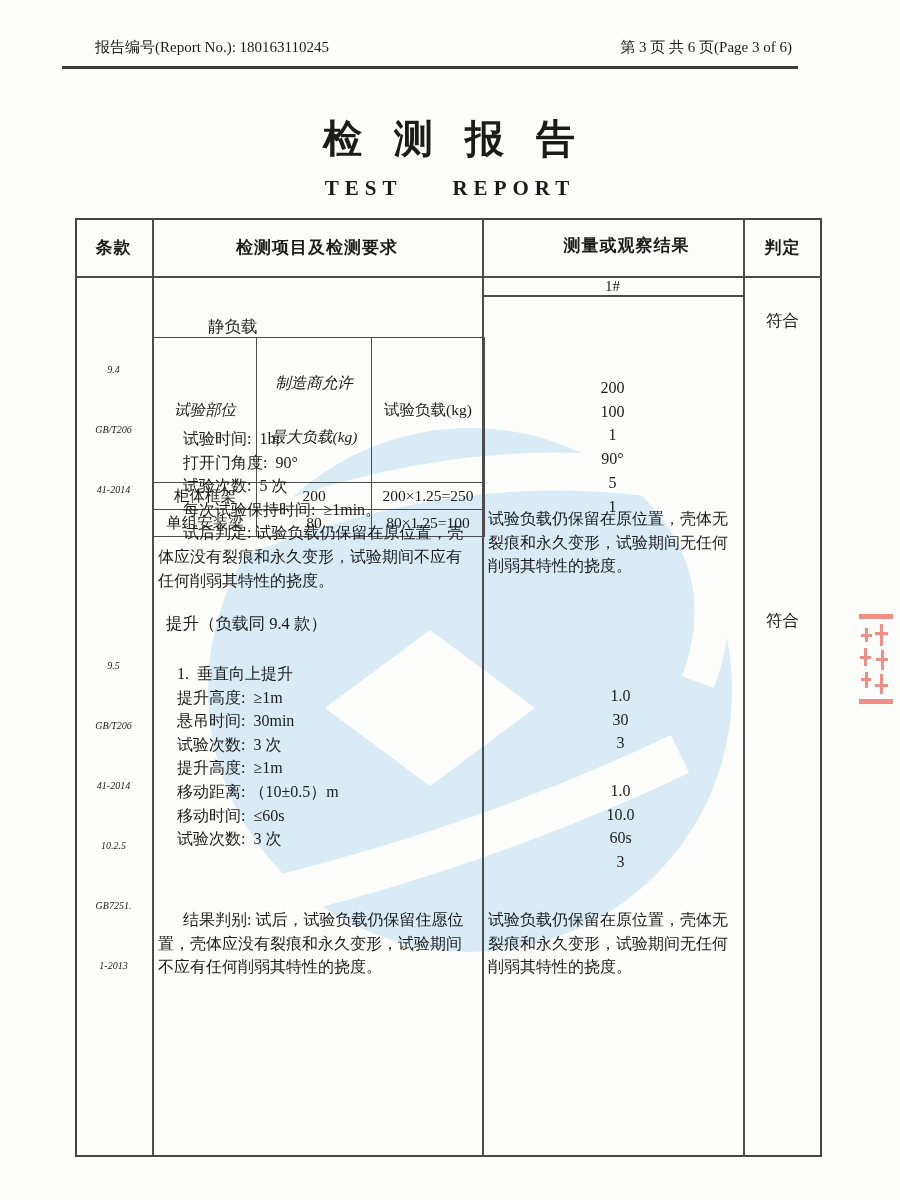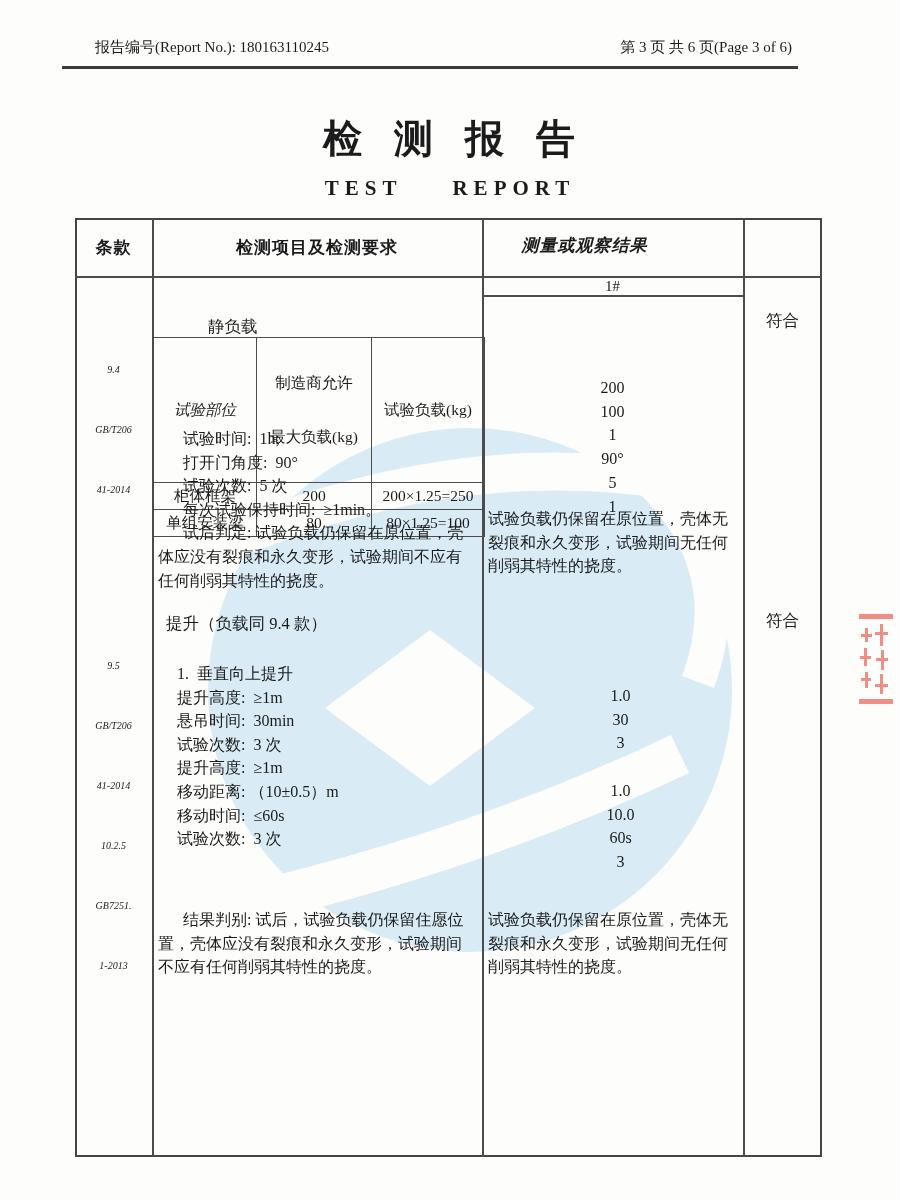--- a/index.html
+++ b/index.html
@@ -82,37 +82,38 @@
 
   <div class="abs outer" style="left:75px;top:218px;width:747px;height:939px;"></div>
   <div class="abs tl" style="left:152px;top:218px;width:2px;height:939px;"></div>
   <div class="abs tl" style="left:482px;top:218px;width:2px;height:939px;"></div>
   <div class="abs tl" style="left:743px;top:218px;width:2px;height:939px;"></div>
   <div class="abs tl" style="left:75px;top:276px;width:747px;height:2px;"></div>
   <div class="abs tl" style="left:482px;top:295px;width:261px;height:1.5px;"></div>
 
   <div class="abs hcell" style="left:75px;top:218px;width:77px;height:58px;">条款</div>
   <div class="abs hcell" style="left:152px;top:218px;width:330px;height:58px;">检测项目及检测要求</div>
-  <div class="abs hcell" style="left:454px;top:218px;width:261px;height:54px;font-style:italic;">测量或观察结果</div>
+  <div class="abs hcell" style="left:496px;top:218px;width:261px;height:54px;">测量或观察结果</div>
+  <div class="abs hcell" style="left:743px;top:218px;width:79px;height:58px;">判定</div>
 
   <div class="abs sample" style="left:482px;top:277px;width:261px;height:18px;">1#</div>
 
   <div class="abs clause" style="left:75px;top:320px;">
     <div>9.4</div>
     <div>GB/T206</div>
     <div>41-2014</div>
   </div>
 
   <div class="abs sec-title" style="left:168px;top:316px;margin-left:40px;">静负载</div>
 
   <table class="inner" style="left:153px;top:337px;">
     <tbody>
         <tr>
       <td style="width:98px;height:40px;font-style:italic;">试验部位</td>
-      <td style="width:110px;">
+      <td style="width:110px;font-style:italic;">
         <div>制造商允许</div>
         <div>最大负载(kg)</div>
       </td>
       <td style="width:108px;">试验负载(kg)</td>
     </tr>
     <tr>
       <td style="height:26px;">柜体框架</td>
       <td>200</td>
       <td>200×1.25=250</td>
     </tr>

